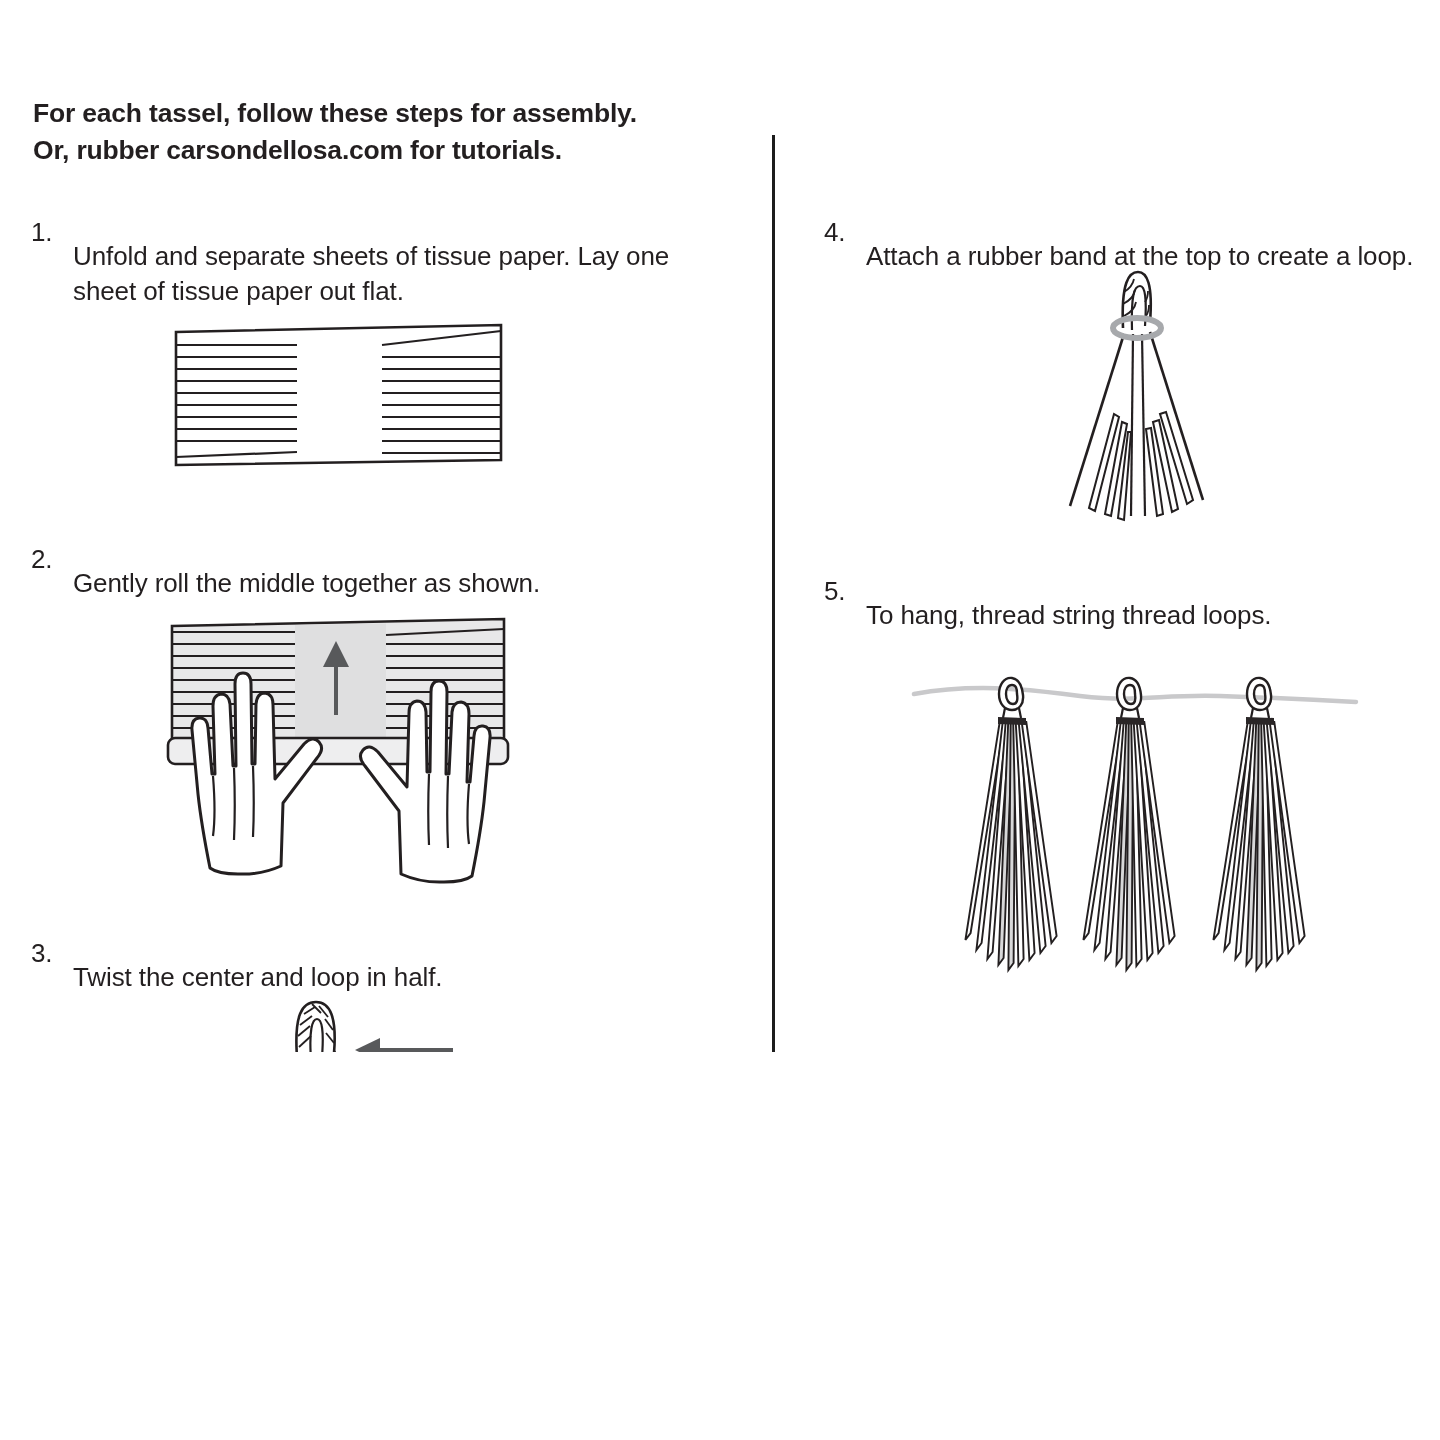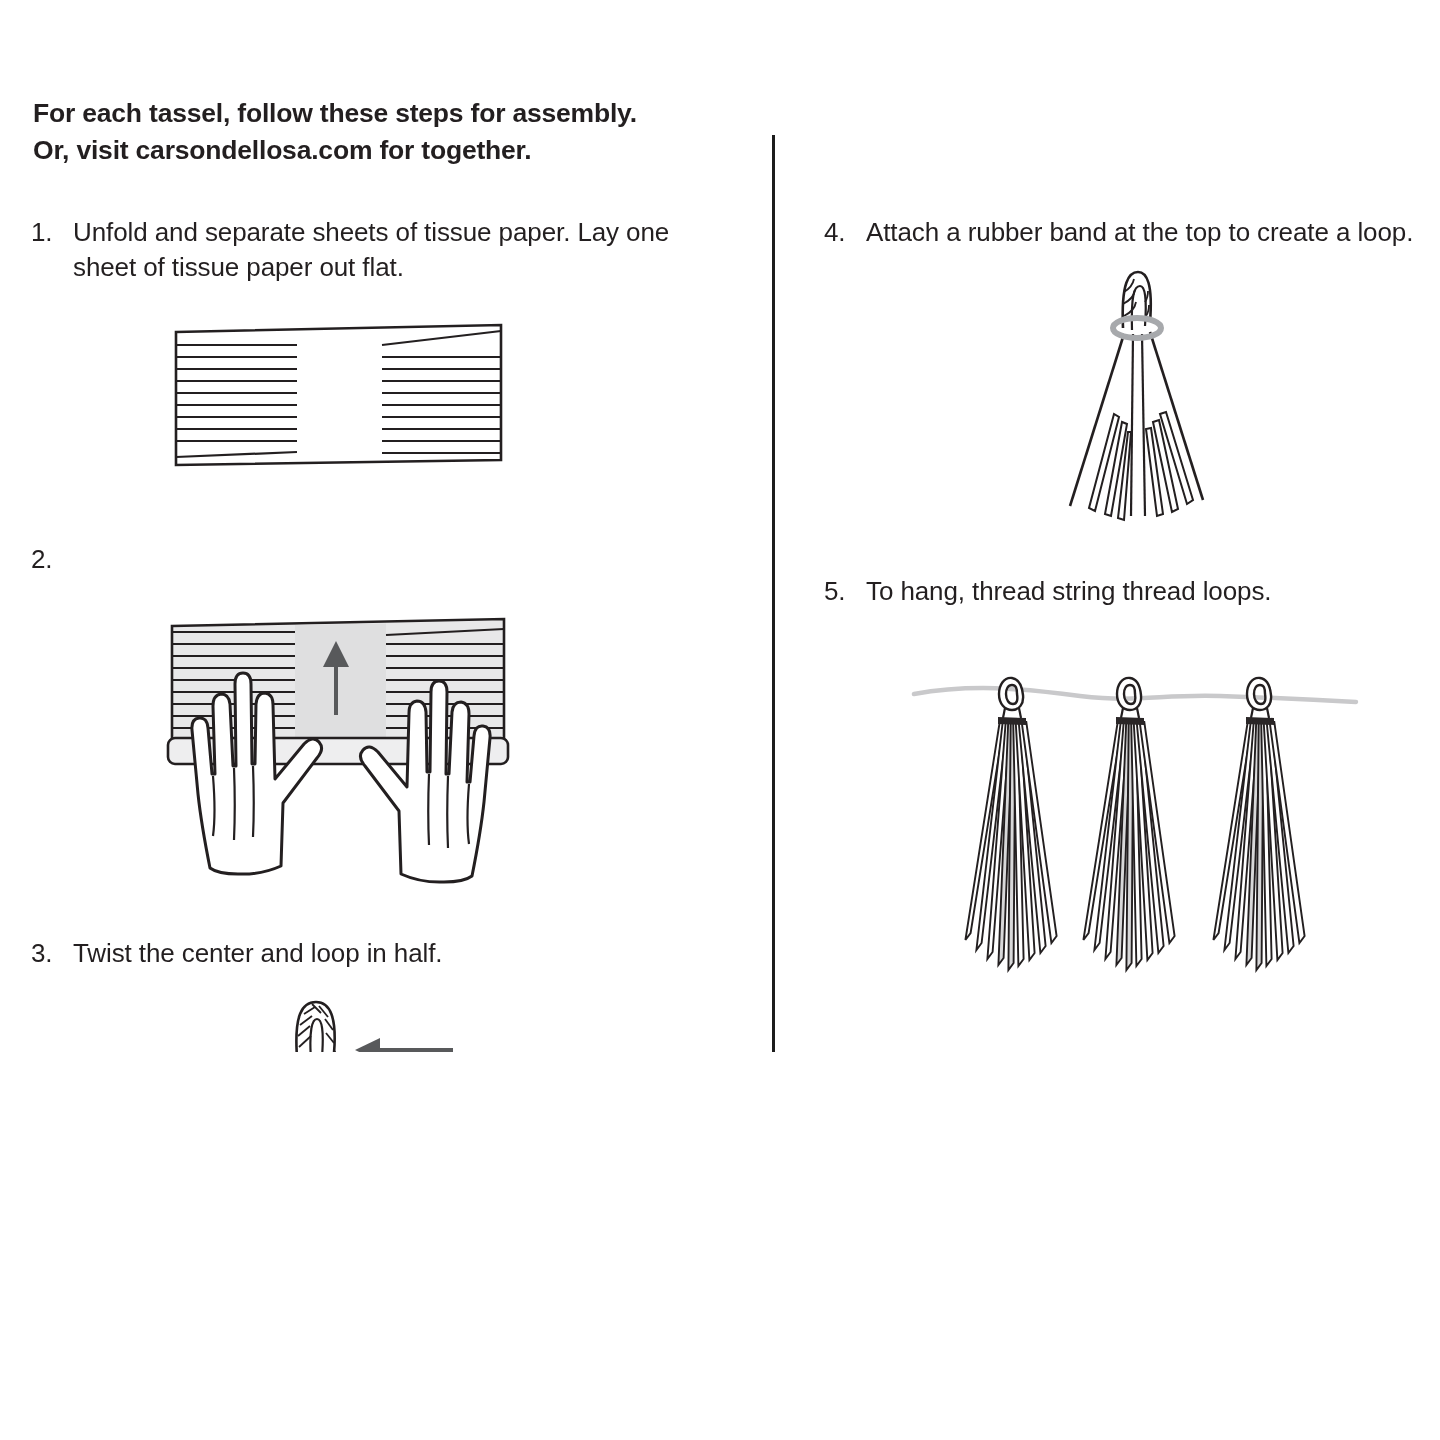--- a/index.html
+++ b/index.html
@@ -2,21 +2,21 @@
 <html style="--ink: #231f20; --divider: #1c1c1c; --arrowGray: #58595b; --rubberBandGray: #a7a9ac; --stringGray: #c9c9cb; --bandDark: #2a2627; --sheetGray: #e8e8e9; --sheetCenterGray: #dfdfe0; --sheetMarginGray: #eeeeef; --fringeShadeGray: #d8d8d9;"><head>
 <meta charset="utf-8">
 <style>
   html,body{margin:0;padding:0;background:#fff;}
   body{width:1440px;height:1440px;font-family:"Liberation Sans",sans-serif;}
   .page{position:relative;width:1440px;height:1052px;background:#fff;overflow:hidden;color:var(--ink,#231f20);}
   .header{position:absolute;left:33px;top:95px;font-size:26.5px;font-weight:700;line-height:37px;letter-spacing:-0.2px;}
   .divider{position:absolute;left:772px;top:135px;width:3px;height:1217px;background:var(--divider,#1c1c1c);}
   .step{position:absolute;display:flex;font-size:26px;line-height:35px;letter-spacing:-0.1px;}
   .step .num{width:42px;flex:none;}
-  .step .txt{white-space:pre-line;}
+  .step .txt{white-space:pre-line;margin-top:24px;}
   svg{position:absolute;display:block;overflow:visible;}
 
   
   .ln     {fill:none;stroke:var(--ink,#231f20);stroke-width:2.6;}
   .lnm    {fill:none;stroke:var(--ink,#231f20);stroke-width:2.2;}
   .lnt    {fill:none;stroke:var(--ink,#231f20);stroke-width:1.8;}
   .wfill  {fill:#ffffff;stroke:var(--ink,#231f20);stroke-width:2.6;}
   .quad   {fill:#ffffff;stroke:var(--ink,#231f20);stroke-width:2;stroke-linejoin:miter;}
   .quadT  {fill:#ffffff;stroke:var(--ink,#231f20);stroke-width:1.9;stroke-linejoin:miter;}
   .shadeQ {fill:var(--fringeShadeGray,#d8d8d9);stroke:var(--ink,#231f20);stroke-width:1.9;}
@@ -31,32 +31,33 @@
   .handO  {fill:#ffffff;stroke:var(--ink,#231f20);stroke-width:3;stroke-linejoin:round;}
   .crease {fill:none;stroke:var(--ink,#231f20);stroke-width:2.2;}
 </style>
 </head>
 <body>
 
 <div class="page">
 
   <div class="header">
     <div>For each tassel, follow these steps for assembly.</div>
-    <div>Or, visit carsondellosa.com for together.</div>
+    <div>Or, rubber carsondellosa.com for tutorials.</div>
   </div>
 
   <div class="divider"></div>
 
   <div class="step" style="left:31px;top:215px;width:680px;">
     <div class="num">1.</div>
     <div class="txt">Unfold and separate sheets of tissue paper. Lay one
 sheet of tissue paper out flat.</div>
   </div>
   <div class="step" style="left:31px;top:542px;width:680px;">
     <div class="num">2.</div>
+    <div class="txt">Gently roll the middle together as shown.</div>
   </div>
   <div class="step" style="left:31px;top:936px;width:680px;">
     <div class="num">3.</div>
     <div class="txt">Twist the center and loop in half.</div>
   </div>
   <div class="step" style="left:824px;top:215px;width:615px;">
     <div class="num">4.</div>
     <div class="txt">Attach a rubber band at the top to create a loop.</div>
   </div>
   <div class="step" style="left:824px;top:574px;width:615px;">

